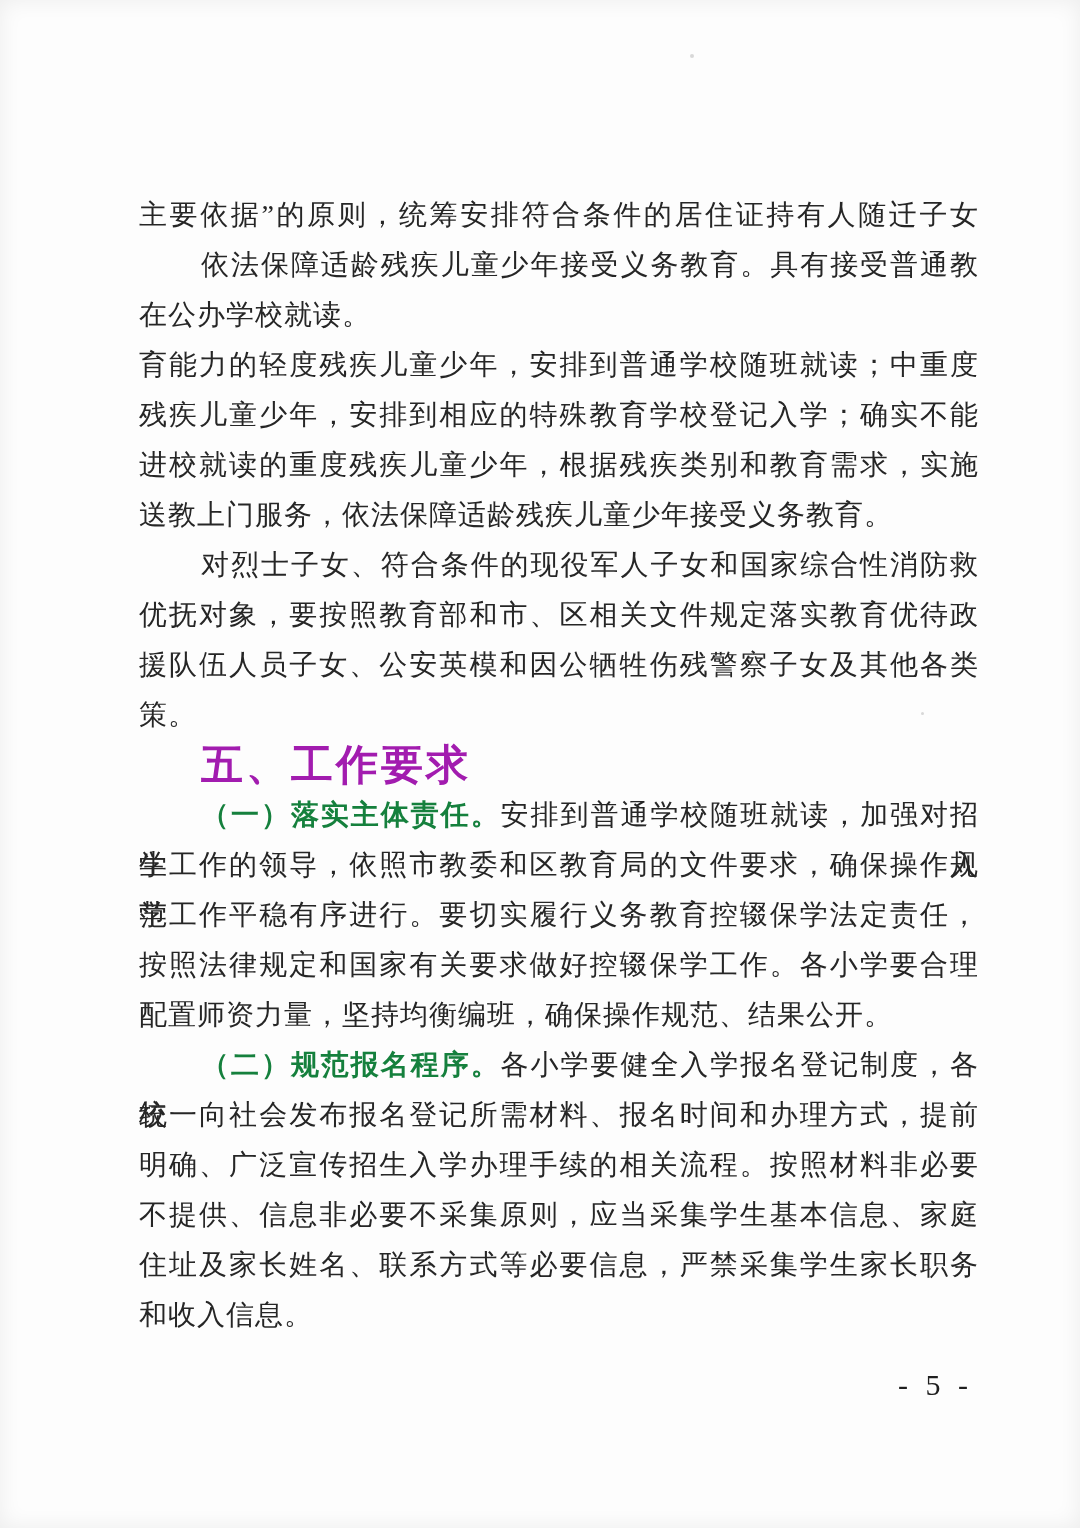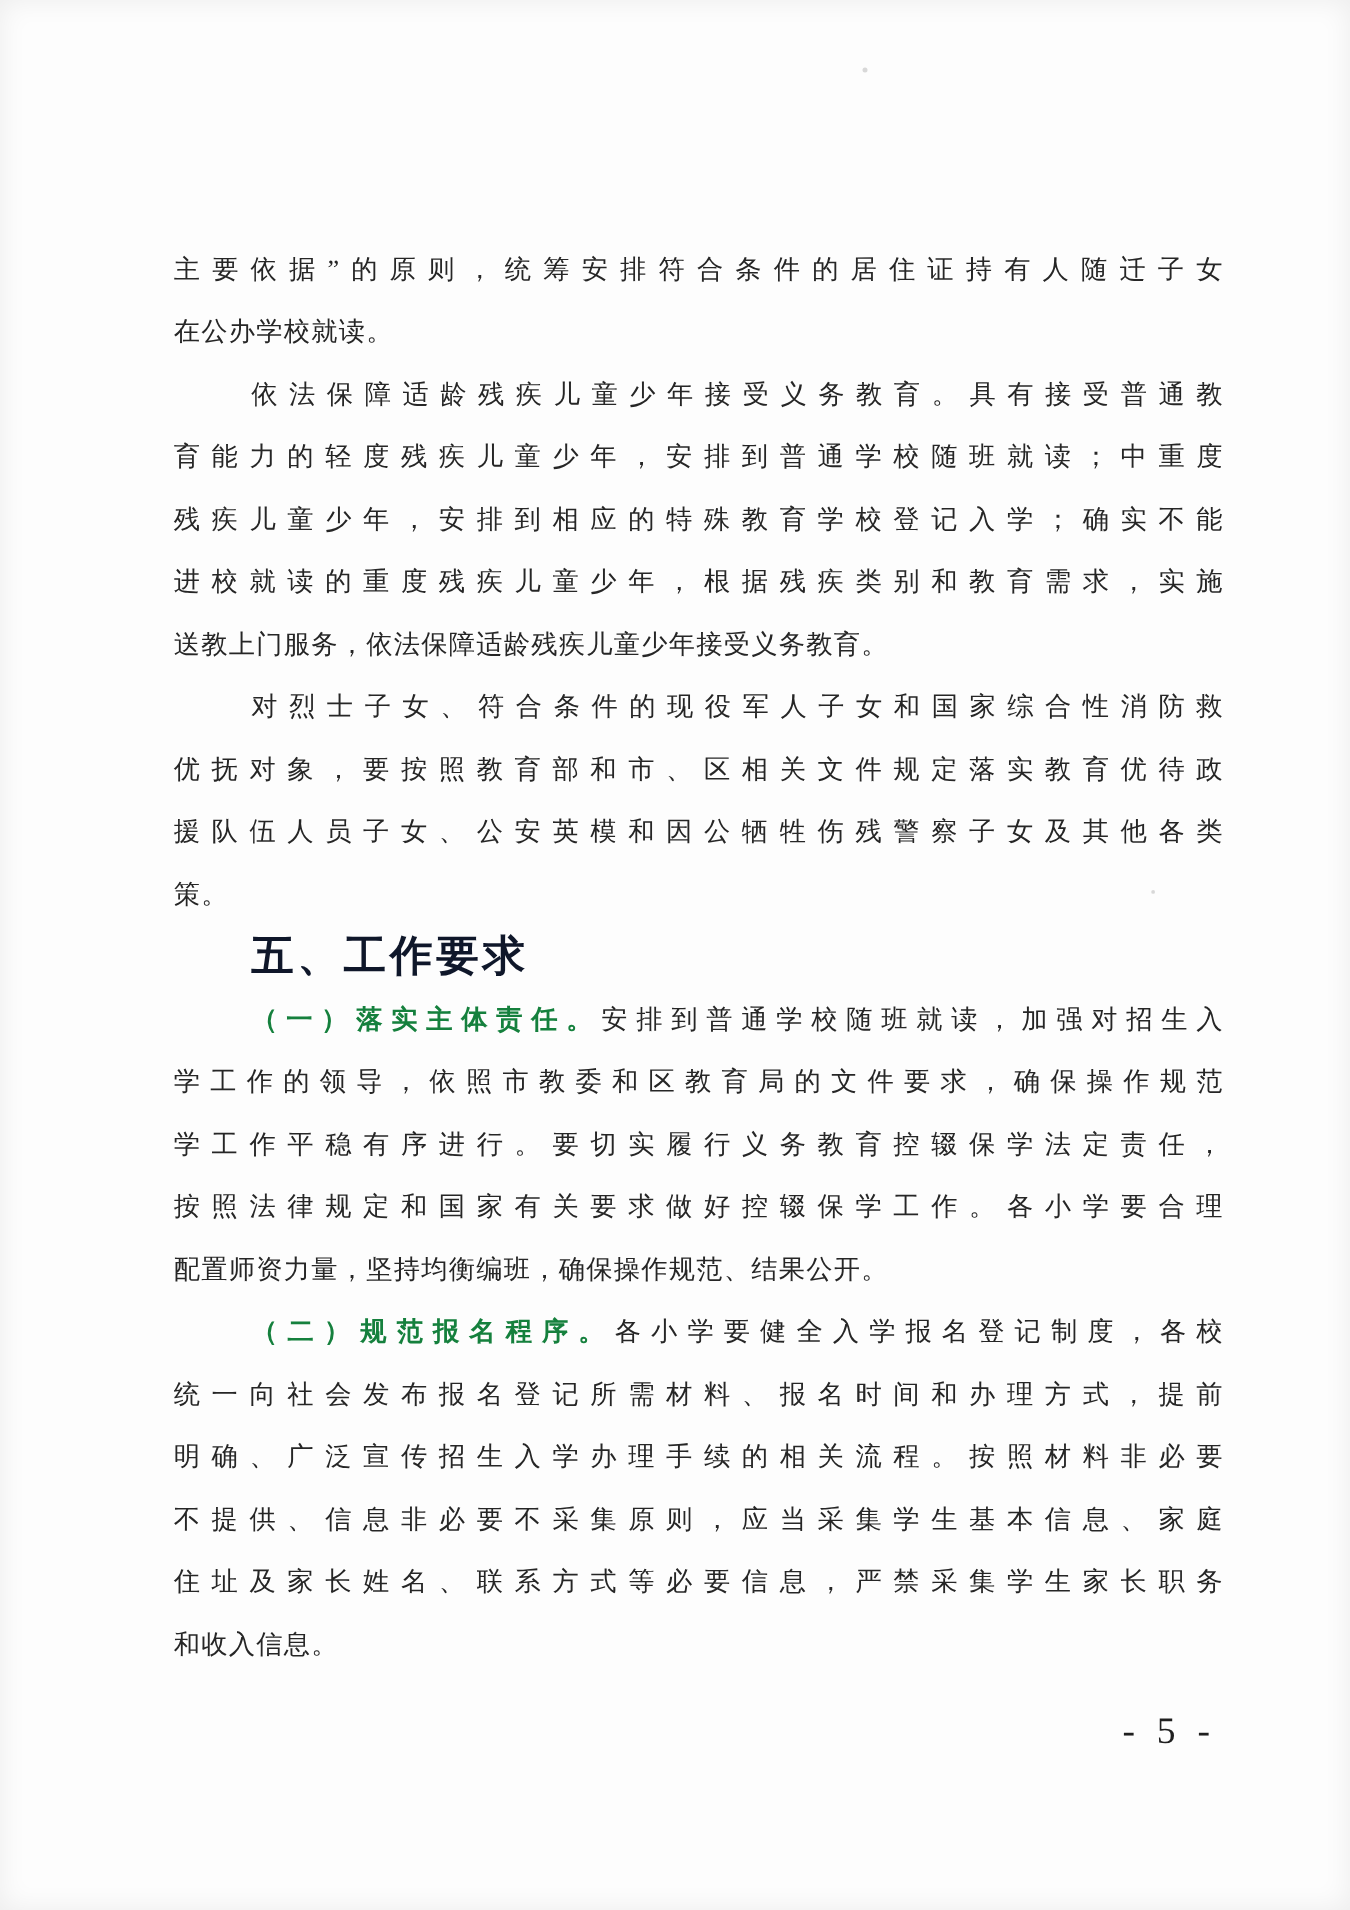--- a/index.html
+++ b/index.html
@@ -20,40 +20,40 @@
   }
   .textblock {
     position: absolute;
     left: 139px;
     top: 190px;
     width: 840px;
   }
   .line {
     height: 50px;
     line-height: 50px;
-    font-size: 21px;
+    font-size: 28px;
     letter-spacing: 1px;
     white-space: nowrap;
     color: #262626;
   }
   
   .line.full {
     white-space: normal;
     text-align: justify;
     text-align-last: justify;
     -moz-text-align-last: justify;
   }
   .line.indent {
     text-indent: 62px;
   }
   .line.heading {
     font-family: "Liberation Sans", "DejaVu Sans", sans-serif;
     font-weight: 700;
-    font-size: 34px;
-    color: #0f172a;
+    font-size: 42px;
+    color: #a21caf;
     letter-spacing: 3px;
   }
   .lead {
     font-weight: 700;
     color: #15803d;
   }
   .page-number {
     position: absolute;
     left: 898px;
     top: 1368px;
@@ -74,22 +74,22 @@
 </style>
 </head>
 <body>
 
 <div class="page">
   <span class="speck speck-1"></span>
   <span class="speck speck-2"></span>
 
   <div class="textblock">
     <div class="line full">主要依据”的原则，统筹安排符合条件的居住证持有人随迁子女</div>
+    <div class="line full indent">依法保障适龄残疾儿童少年接受义务教育。具有接受普通教</div>
     <div class="line">在公办学校就读。</div>
-    <div class="line full indent">依法保障适龄残疾儿童少年接受义务教育。具有接受普通教</div>
     <div class="line full">育能力的轻度残疾儿童少年，安排到普通学校随班就读；中重度</div>
     <div class="line full">残疾儿童少年，安排到相应的特殊教育学校登记入学；确实不能</div>
     <div class="line full">进校就读的重度残疾儿童少年，根据残疾类别和教育需求，实施</div>
     <div class="line">送教上门服务，依法保障适龄残疾儿童少年接受义务教育。</div>
     <div class="line full indent">对烈士子女、符合条件的现役军人子女和国家综合性消防救</div>
     <div class="line full">优抚对象，要按照教育部和市、区相关文件规定落实教育优待政</div>
     <div class="line full">援队伍人员子女、公安英模和因公牺牲伤残警察子女及其他各类</div>
     <div class="line">策。</div>
 
     <div class="line heading indent">五、工作要求</div>

